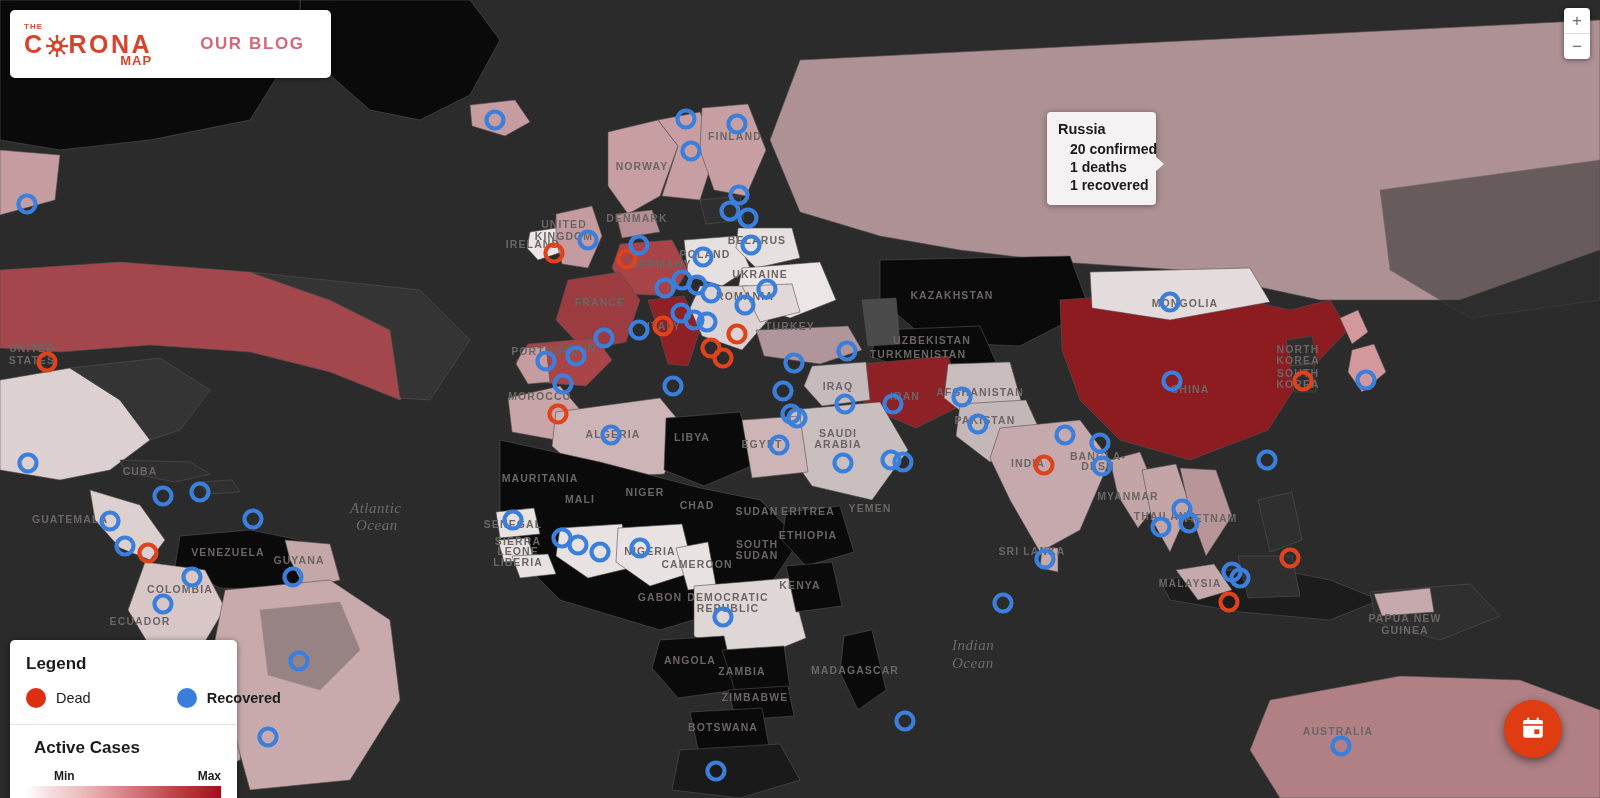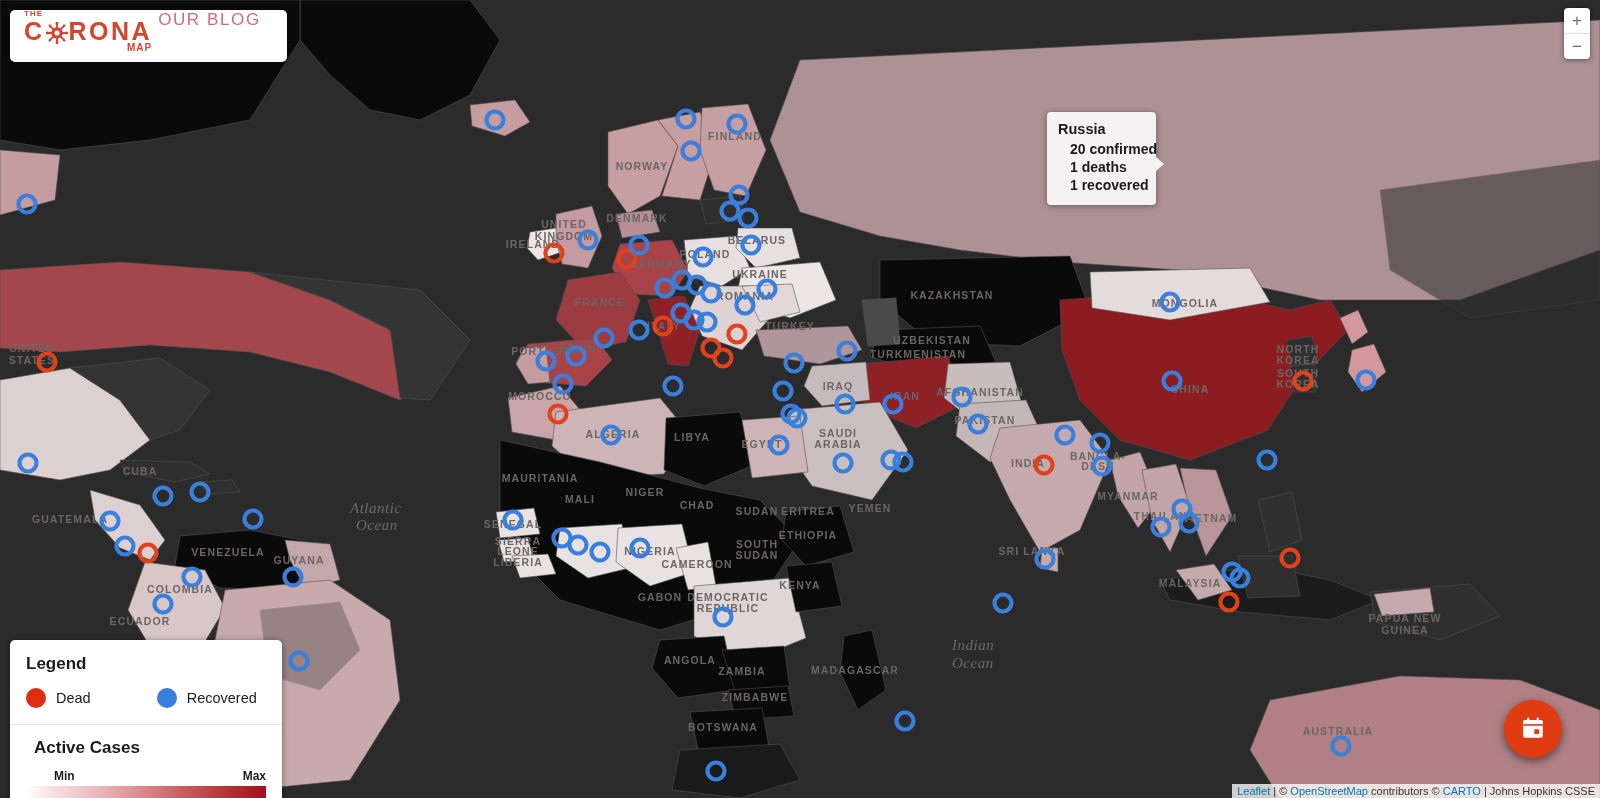--- a/index.html
+++ b/index.html
@@ -51,25 +51,25 @@
   
   .marker { fill: none; stroke-width: 4.2; }
   .marker.recovered { stroke: #3b7fdd; }
   .marker.dead { stroke: #e0431b; }
 
   
   #header-bar {
     position: absolute;
     left: 10px;
     top: 10px;
-    height: 52px;
+    height: 68px;
     background: #ffffff;
     border-radius: 5px;
     display: flex;
-    align-items: flex-start;
+    align-items: center;
     padding: 0 26px 0 14px;
     box-shadow: 0 1px 5px rgba(0,0,0,0.45);
     z-index: 40;
   }
   #logo {
     display: flex;
     flex-direction: column;
     justify-content: center;
     position: relative;
     padding-right: 6px;
@@ -85,38 +85,39 @@
   .logo-main {
     display: flex;
     align-items: center;
     font-size: 25px;
     font-weight: bold;
     color: #d8432c;
     letter-spacing: 2.5px;
     line-height: 25px;
   }
   .logo-map {
-    font-size: 10px;
+    font-size: 13px;
     font-weight: bold;
     color: #d8432c;
     letter-spacing: 1px;
     text-align: right;
     line-height: 8px;
     margin-top: 0px;
   }
   .virus-o {
     width: 22px; height: 22px;
     margin: 0 1px;
     display: inline-block;
     position: relative;
     top: 1px;
   }
   #blog-link {
+    margin-left: 42px;
     font-size: 17px;
-    font-weight: normal;
+    font-weight: bold;
     letter-spacing: 1.6px;
     color: #d4697a;
     text-decoration: none;
     cursor: pointer;
   }
 
   
   #zoom-controls {
     position: absolute;
     right: 10px;
@@ -176,21 +177,21 @@
     line-height: 18px;
     white-space: nowrap;
     margin-left: 12px;
   }
 
   
   #legend {
     position: absolute;
     left: 10px;
     bottom: 0px;
-    width: 272px;
+    width: 227px;
     background: #ffffff;
     border-radius: 5px 5px 0 0;
     box-shadow: 0 1px 6px rgba(0,0,0,0.45);
     z-index: 38;
     padding: 0;
   }
   #legend-top { padding: 14px 16px 16px 16px; }
   .legend-heading {
     font-size: 17px;
     font-weight: bold;
@@ -200,21 +201,21 @@
   #legend-keys {
     display: flex;
     align-items: center;
     gap: 16px;
   }
   .legend-key {
     display: flex;
     align-items: center;
     gap: 10px;
   }
-  .legend-key.recovered { margin-left: 50px; }
+  .legend-key.recovered { margin-left: 70px; font-weight: bold; }
   .swatch {
     width: 20px; height: 20px;
     border-radius: 50%;
     display: inline-block;
   }
   .legend-key-label { font-size: 14.5px; color: #1b1b1b; }
   #legend-divider { height: 1px; background: #e4e4e4; }
   #legend-bottom { padding: 13px 16px 0 16px; }
   .legend-heading-2 {
     font-size: 17px;
@@ -667,17 +668,14 @@
         <rect x="3" y="4.5" width="18" height="16.5" rx="2" fill="#ffffff"></rect>
         <rect x="3" y="4.5" width="18" height="4.2" rx="2" fill="#ffffff"></rect>
         <rect x="3" y="8.4" width="18" height="1.5" fill="#e03c12"></rect>
         <rect x="6.6" y="2.4" width="2" height="4" rx="1" fill="#ffffff"></rect>
         <rect x="15.4" y="2.4" width="2" height="4" rx="1" fill="#ffffff"></rect>
         <rect x="13.2" y="13.2" width="4.6" height="4.4" fill="#e03c12"></rect>
       </svg>
     </span>
   </button>
 
-  <div id="attribution">
-    <a href="#">Leaflet</a><span class="sep"> | © </span><a href="#">OpenStreetMap</a><span class="sep"> contributors © </span><a href="#">CARTO</a><span class="sep"> | </span><span>Johns Hopkins CSSE</span>
-  </div>
 
 </div>
 
 </body></html>

